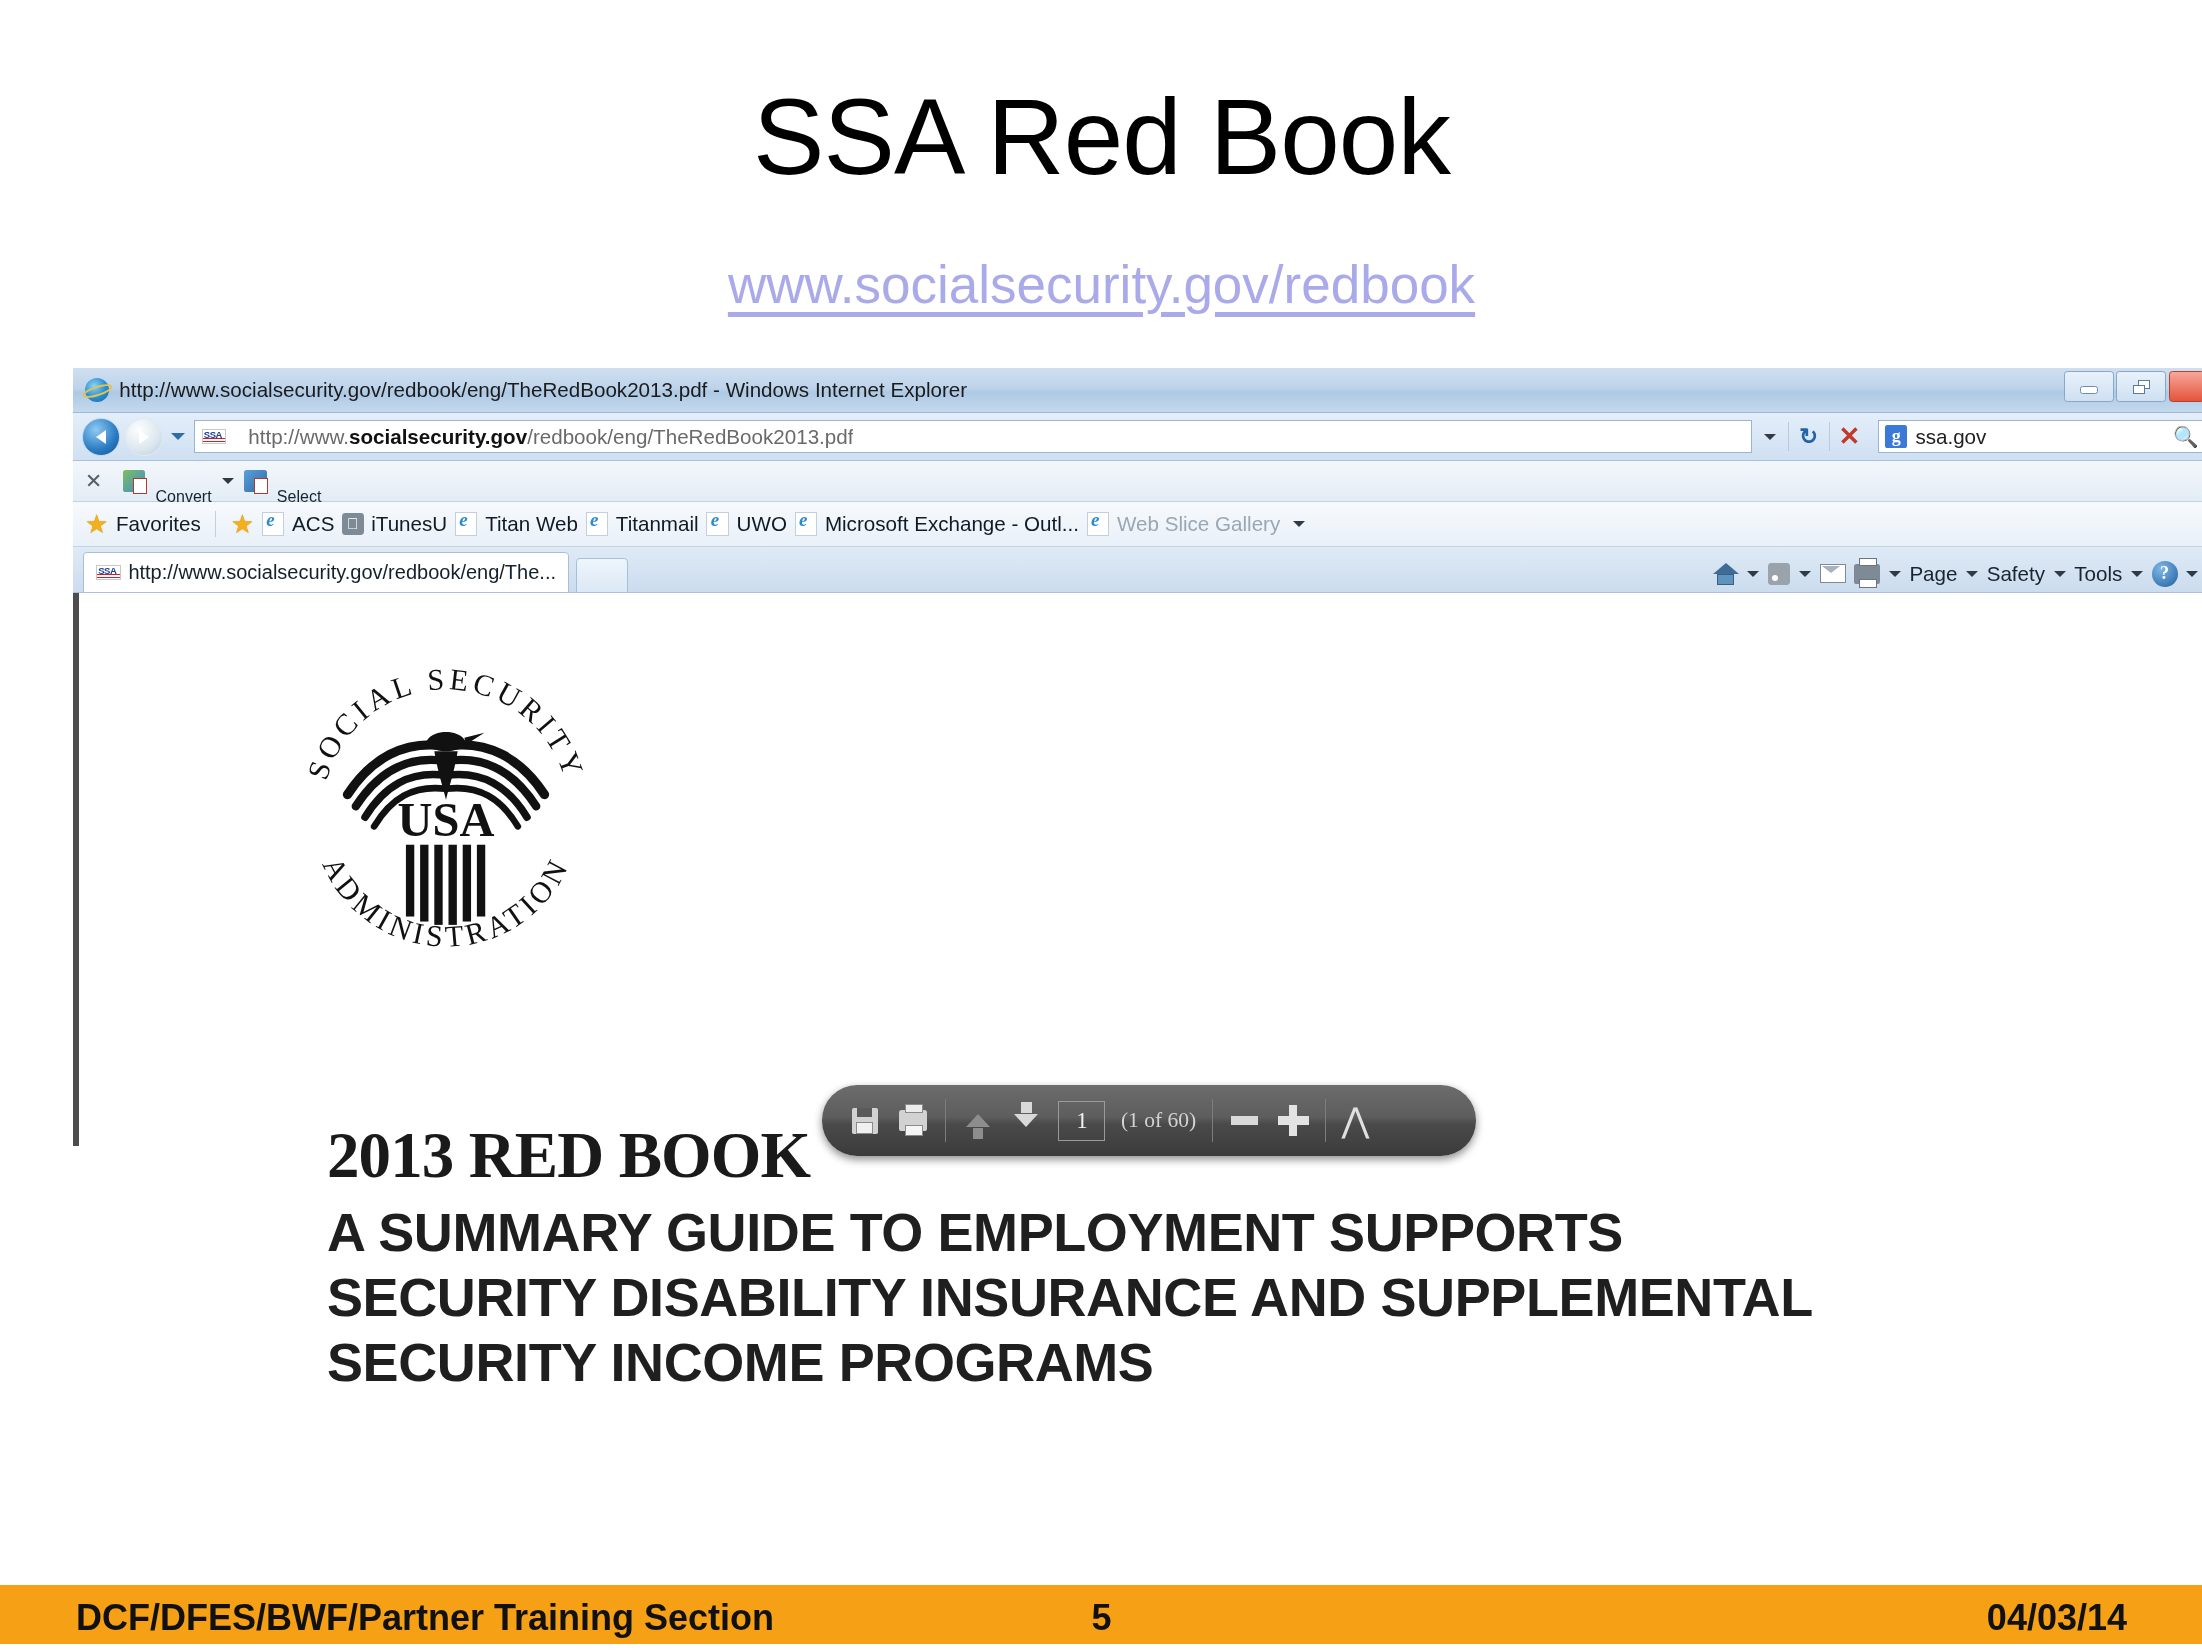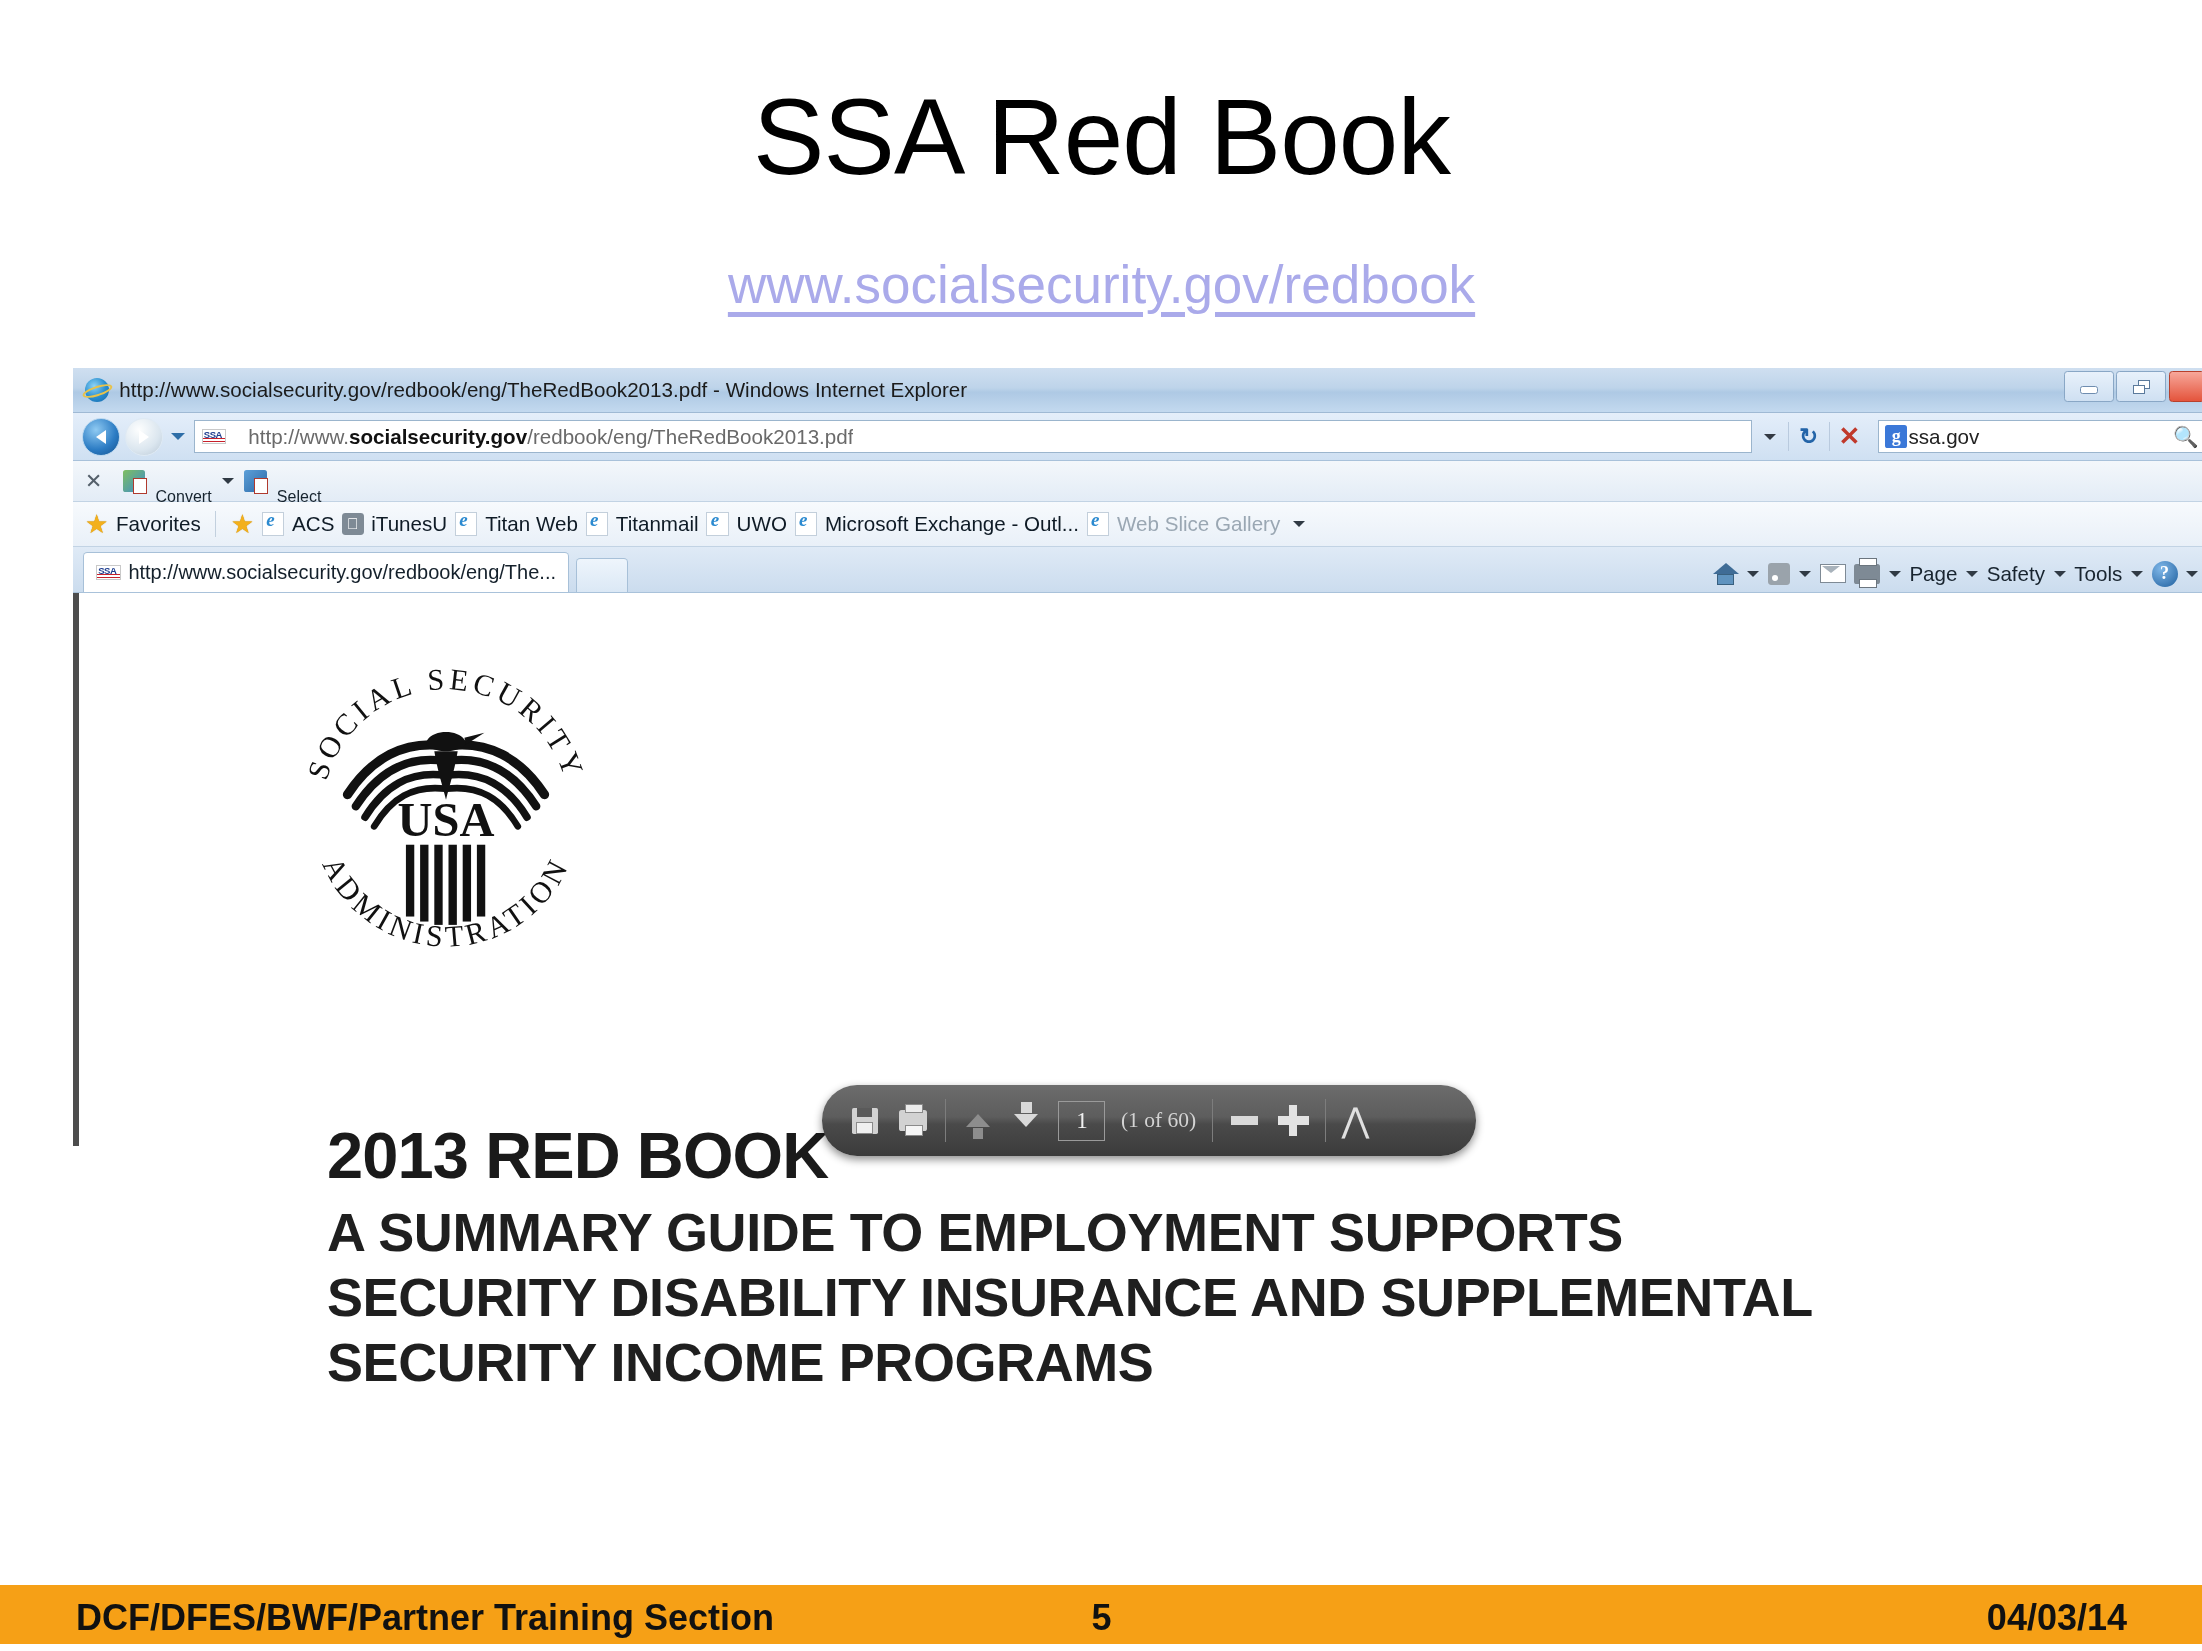--- a/index.html
+++ b/index.html
@@ -247,21 +247,21 @@
     background: #3b78d8;
     color: #ffffff;
     font-family: "Liberation Serif", serif;
     font-size: 18px;
     font-weight: bold;
     display: flex; align-items: center; justify-content: center;
     border-radius: 2.6px;
     flex: 0 0 auto;
   }
   .search-text {
-    font-size: 20.6px; color: #222222; margin-left: 1px;
+    font-size: 20.6px; color: #222222; margin-left: 8px;
     font-family: "Liberation Sans", sans-serif;
   }
   .search-magnifier {
     margin-left: auto; margin-right: 5.2px;
     color: #3a6ea5; font-size: 20.6px;
   }
 
   
   .convertrow {
     height: 41px;
@@ -461,21 +461,21 @@
     top: 53px;
     width: 334px;
     height: 334px;
   }
   .seal svg { display: block; }
 
   .pdf-title {
     position: absolute;
     left: 254px;
     top: 525px;
-    font-family: Liberation Sans, sans-serif;
+    font-family: Liberation Serif, serif;
     font-weight: bold;
     font-size: 65px;
     color: #1a1a1a;
     letter-spacing: -0.9px;
     white-space: nowrap;
   }
   .pdf-sub {
     position: absolute;
     left: 254px;
     top: 607px;

